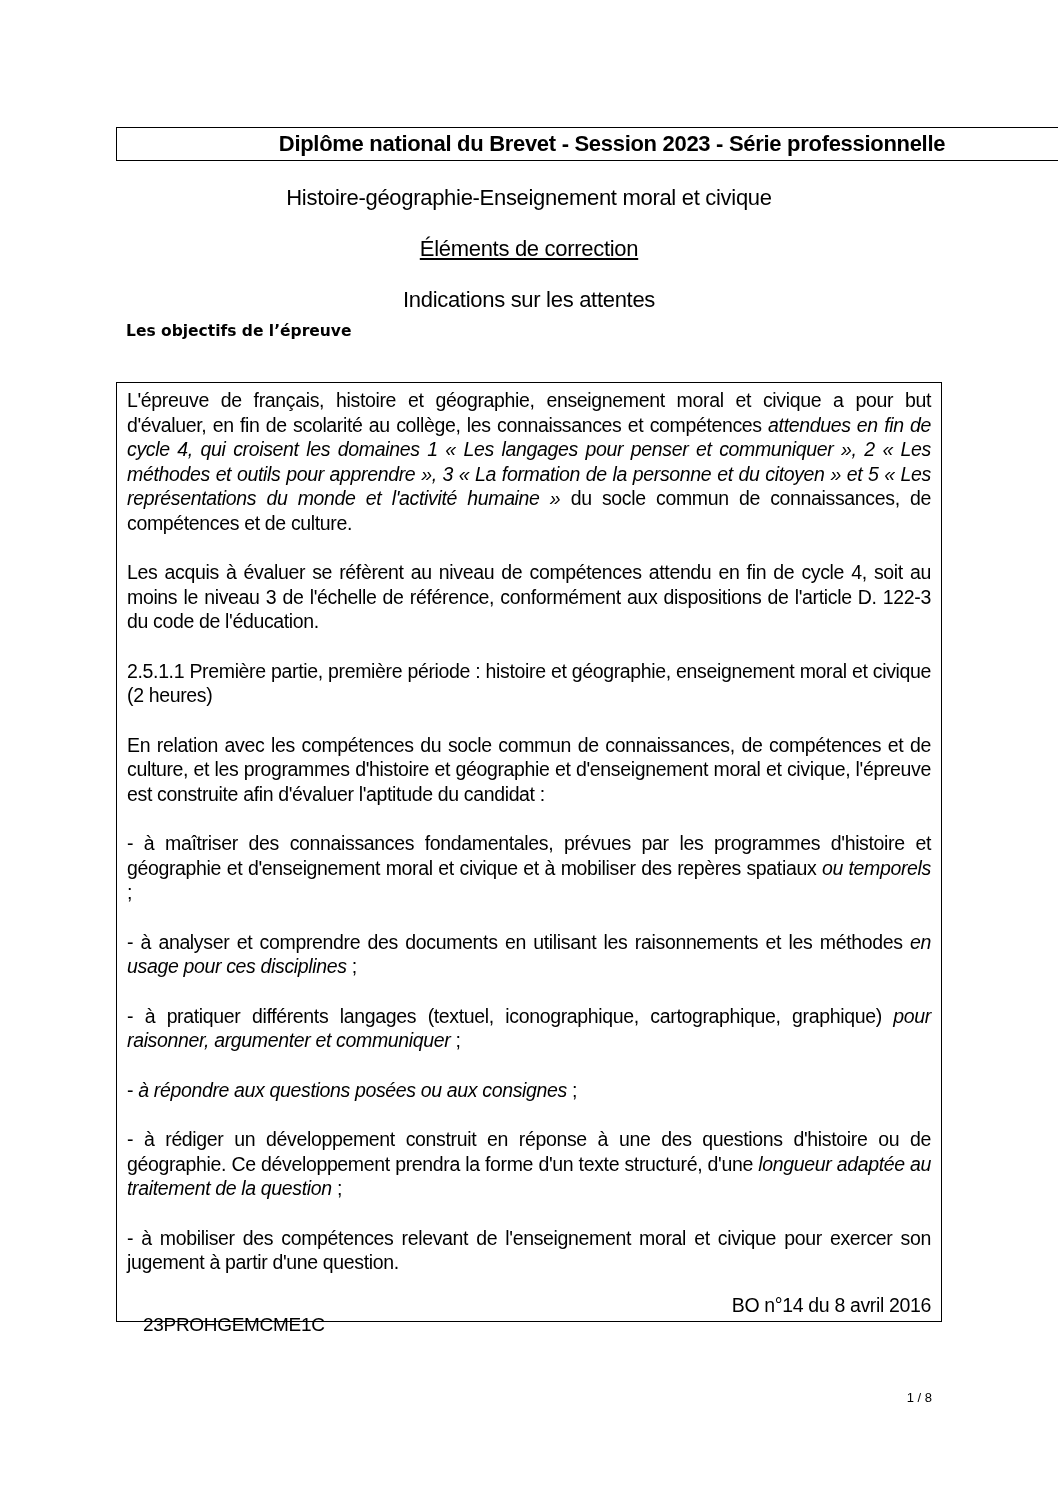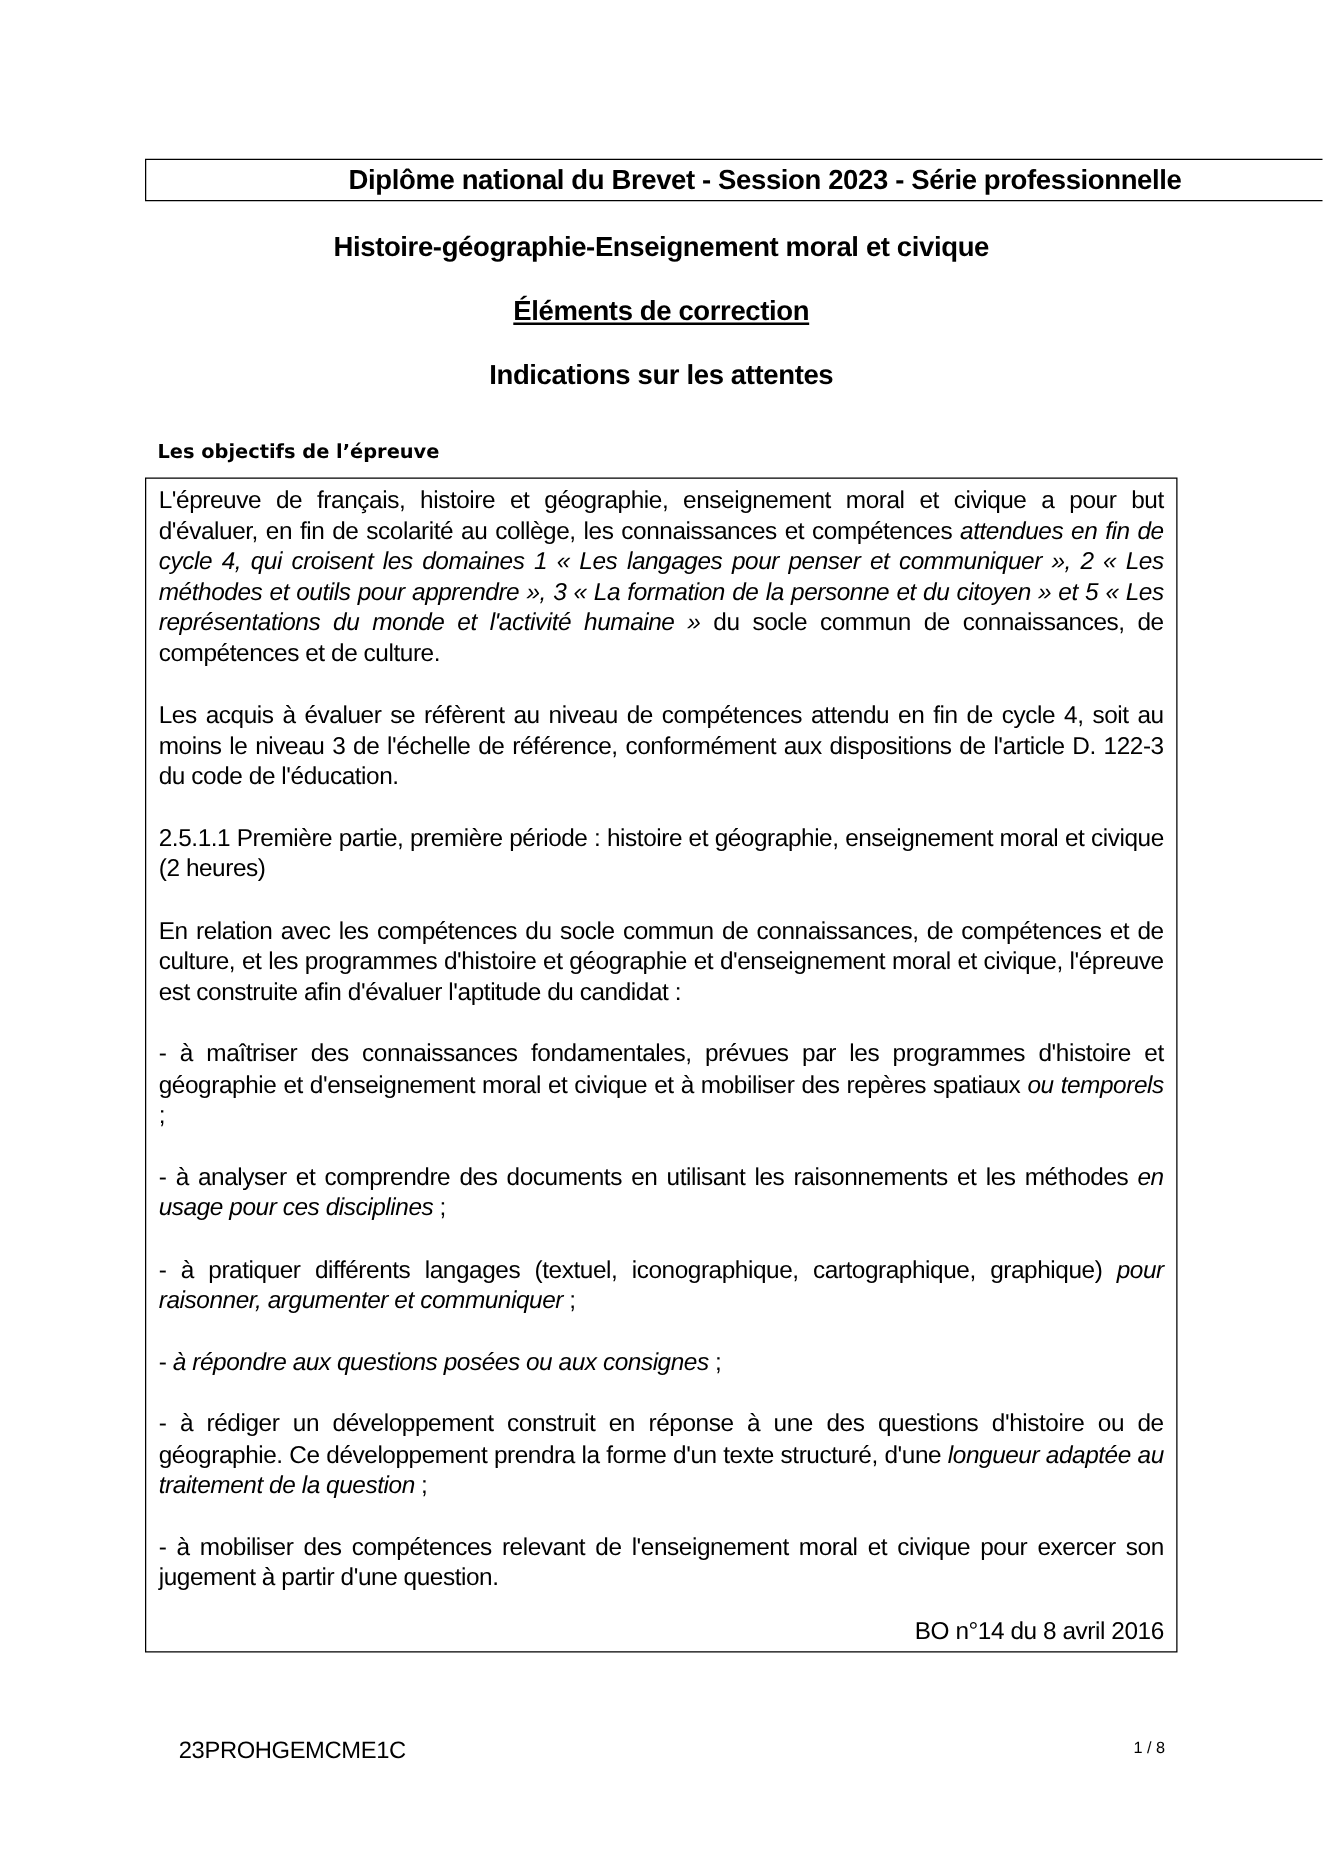--- a/index.html
+++ b/index.html
@@ -8,45 +8,45 @@
       font-family: "Liberation Sans", sans-serif; color: #000;
     }
     .title-box {
       position: absolute; left: 116px; top: 127px; width: 992px; height: 34px;
       border: 1.5px solid #000; box-sizing: border-box;
       display: flex; align-items: center; justify-content: center;
       font-weight: bold; font-size: 22px; letter-spacing: -0.3px;
     }
     .heading {
       position: absolute; left: 116px; width: 826px; text-align: center;
-      font-weight: bold; font-size: 22px; letter-spacing: -0.3px;
+      font-weight: normal; font-size: 22px; letter-spacing: -0.3px;
     }
     .h1 { top: 185px; }
     .h2 { top: 236px; text-decoration: underline; }
     .h3 { top: 287px; }
     .section-label {
-      position: absolute; left: 126px; top: 352px;
+      position: absolute; left: 126px; top: 322px;
       font-weight: bold; font-size: 15.5px; font-family: "DejaVu Sans", sans-serif;
     }
     .main-box {
       position: absolute; left: 116px; top: 382px; width: 826px; height: 940px;
       border: 1.5px solid #000; box-sizing: border-box;
       padding: 5px 10px 0 10px;
       font-size: 19.5px; line-height: 24.5px; letter-spacing: -0.35px;
     }
     .para { margin: 0 0 25px 0; text-align: justify; }
     .it { font-style: italic; }
     .b { font-weight: normal; }
     .source {
       position: absolute; right: 10px; bottom: 4px;
       font-size: 19.5px;
       margin-top: 36px;
     }
     .footer-code {
-      position: absolute; left: 143px; top: 1390px; font-size: 19px; letter-spacing: -0.3px;
+      position: absolute; left: 143px; top: 1314px; font-size: 19px; letter-spacing: -0.3px;
     }
     .footer-page {
       position: absolute; right: 126px; top: 1390px; font-size: 13px;
     }
   </style>
 </head>
 <body>
 
 <div class="title-box">
   <span>Diplôme national du Brevet - Session 2023 - Série professionnelle</span>

